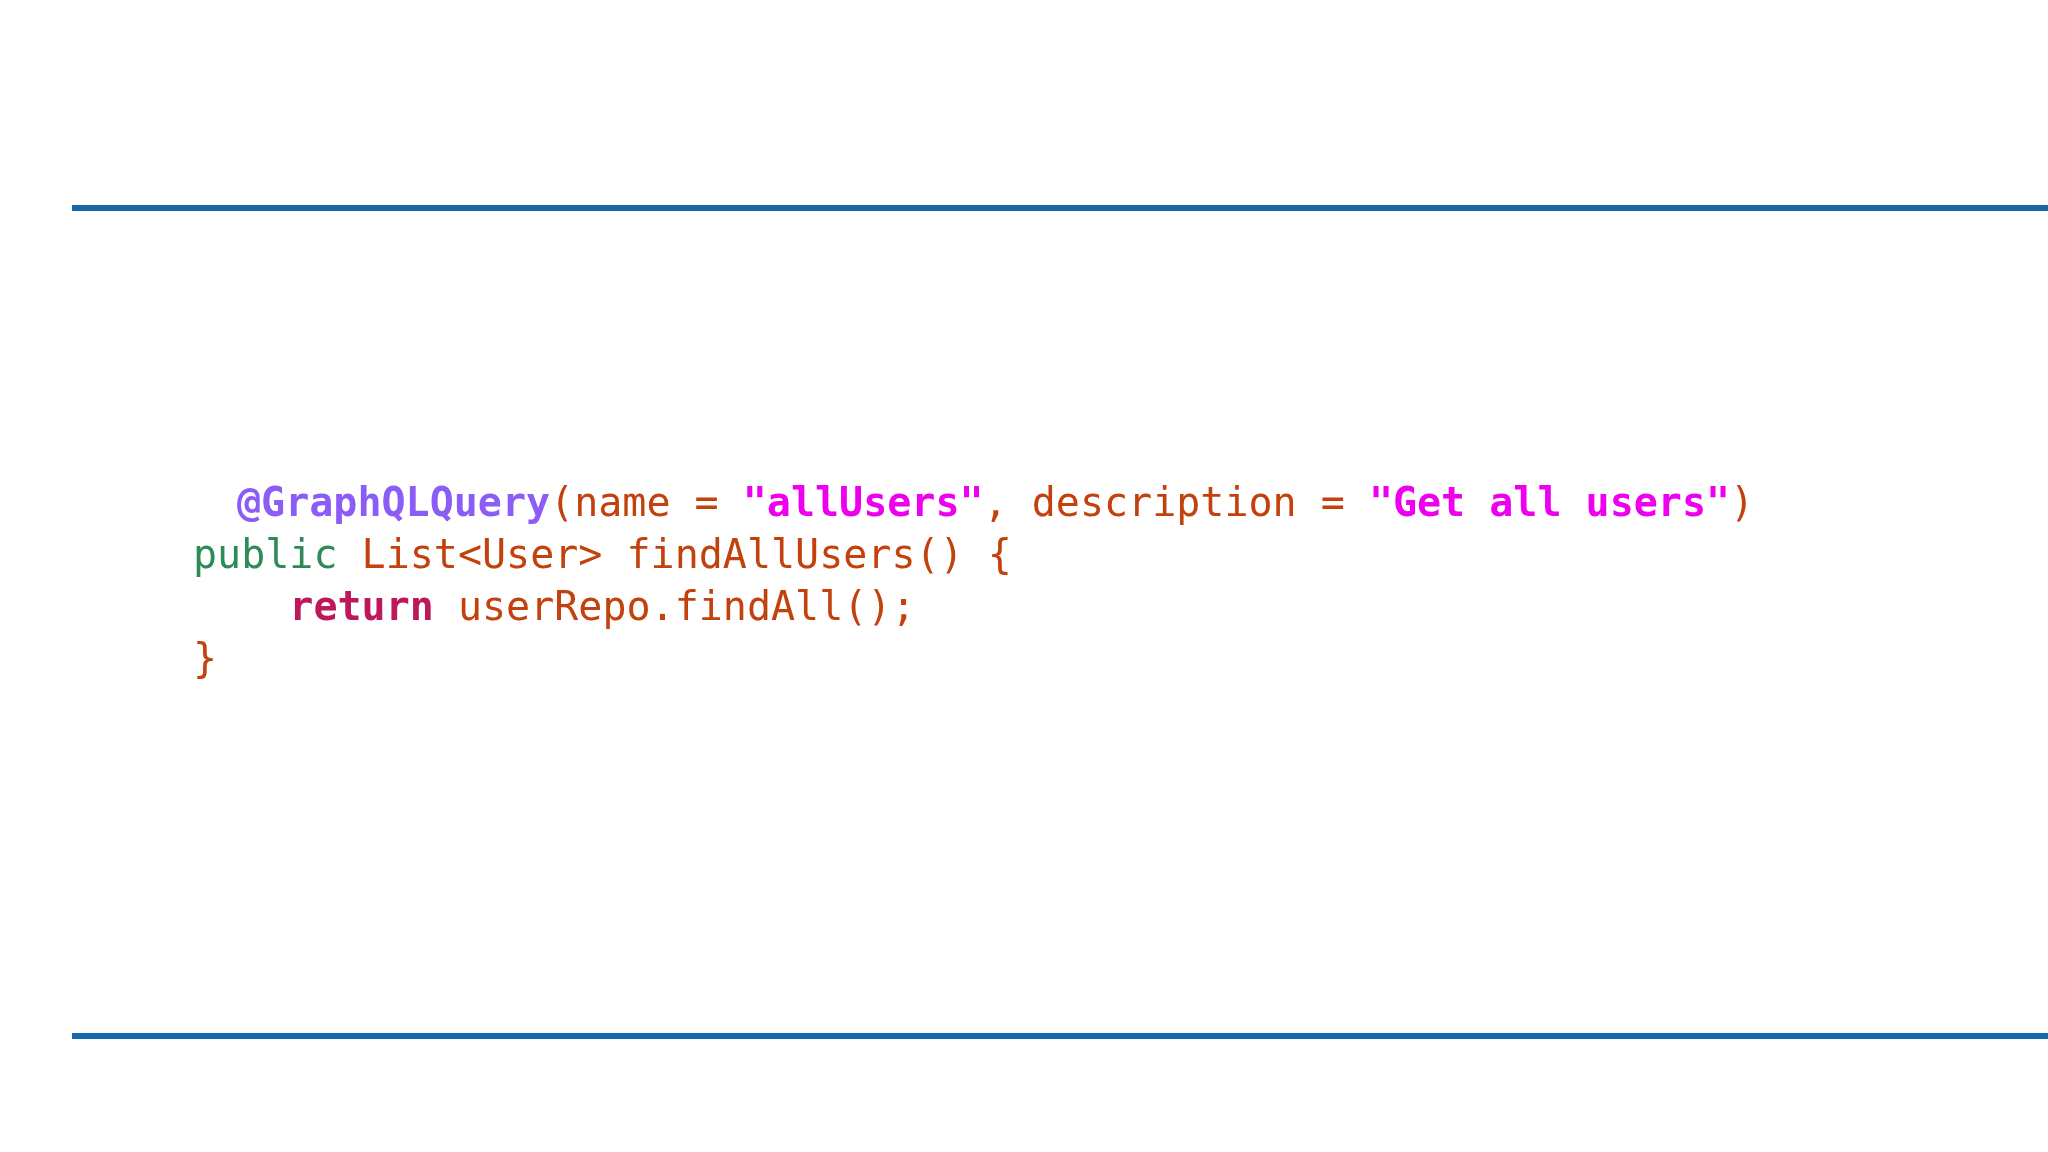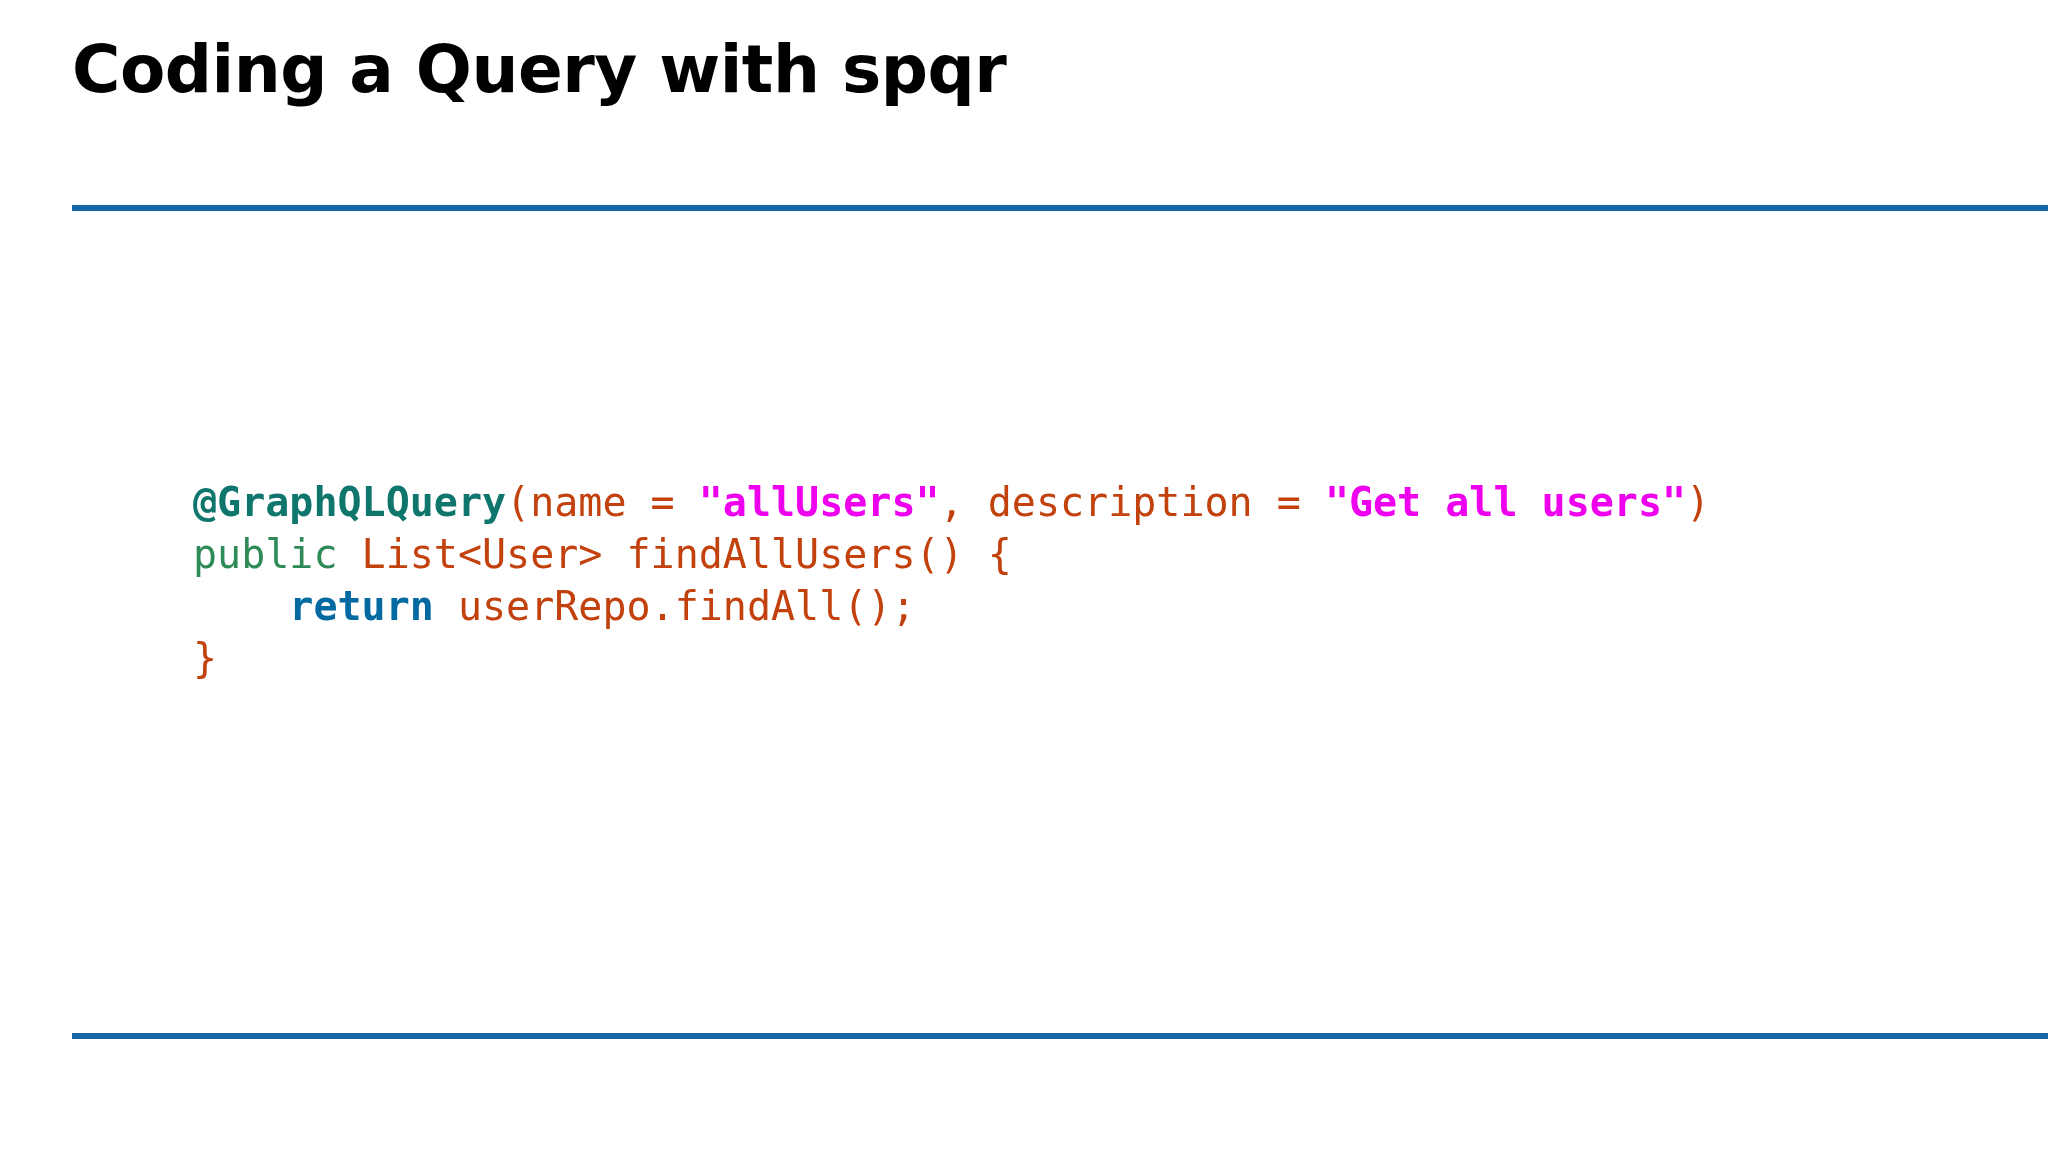--- a/index.html
+++ b/index.html
@@ -57,31 +57,30 @@
     color: #000000;
     white-space: pre;
     letter-spacing: 0px;
   }
   .code-line {
     white-space: pre;
     min-height: 52px;
   }
 
   .tok-plain   { color: #c2410c; font-weight: normal; }
-  .tok-anno    { color: #0f766e; font-weight: bold; }
+  .tok-anno    { color: #8b5cf6; font-weight: bold; margin-left: 44px; }
   .tok-string  { color: #ee00ee; font-weight: bold; }
   .tok-keyword { color: #2e8b57; font-weight: normal; }
-  .tok-return  { color: #0369a1; font-weight: bold; text-align: right; }
+  .tok-return  { color: #be185d; font-weight: bold; text-align: right; }
 </style>
 </head>
 <body>
 
 <div class="slide">
 
-  <div class="slide-title">Coding a Query with spqr</div>
 
   <div class="rule rule-top"></div>
 
   <div class="code-block" id="code-block"><div class="code-line"><span class="tok-anno">@GraphQLQuery</span><span class="tok-plain">(name = </span><span class="tok-string">"allUsers"</span><span class="tok-plain">, description = </span><span class="tok-string">"Get all users"</span><span class="tok-plain">)</span></div><div class="code-line"><span class="tok-keyword">public</span><span class="tok-plain"> List&lt;User&gt; findAllUsers() {</span></div><div class="code-line"><span class="tok-plain">    </span><span class="tok-return">return</span><span class="tok-plain"> userRepo.findAll();</span></div><div class="code-line"><span class="tok-plain">}</span></div></div>
 
   <div class="rule rule-bottom"></div>
 
 </div>
 
 </body></html>

